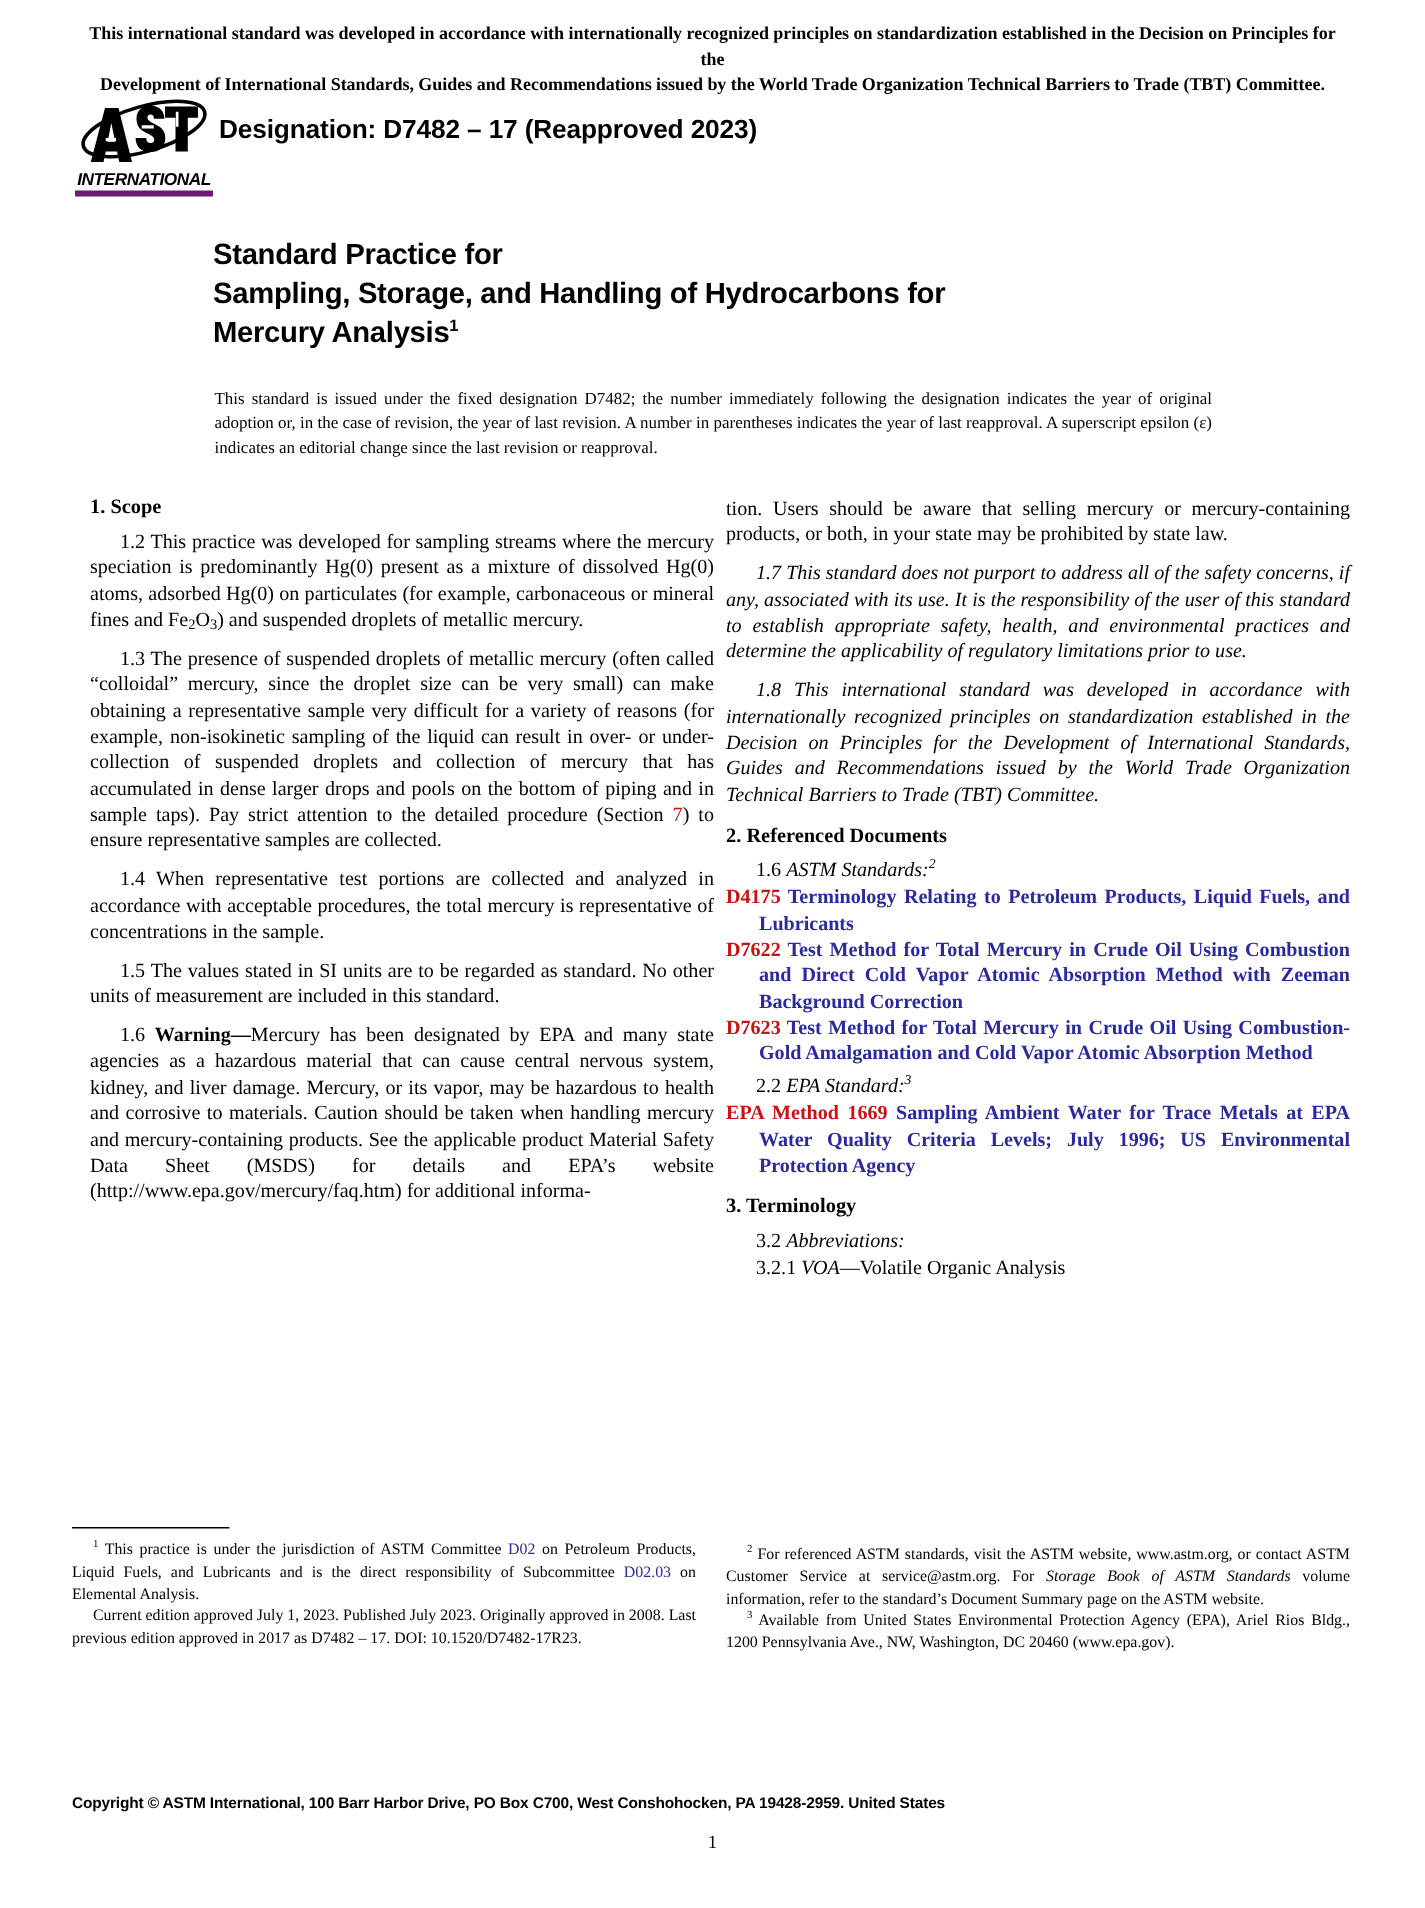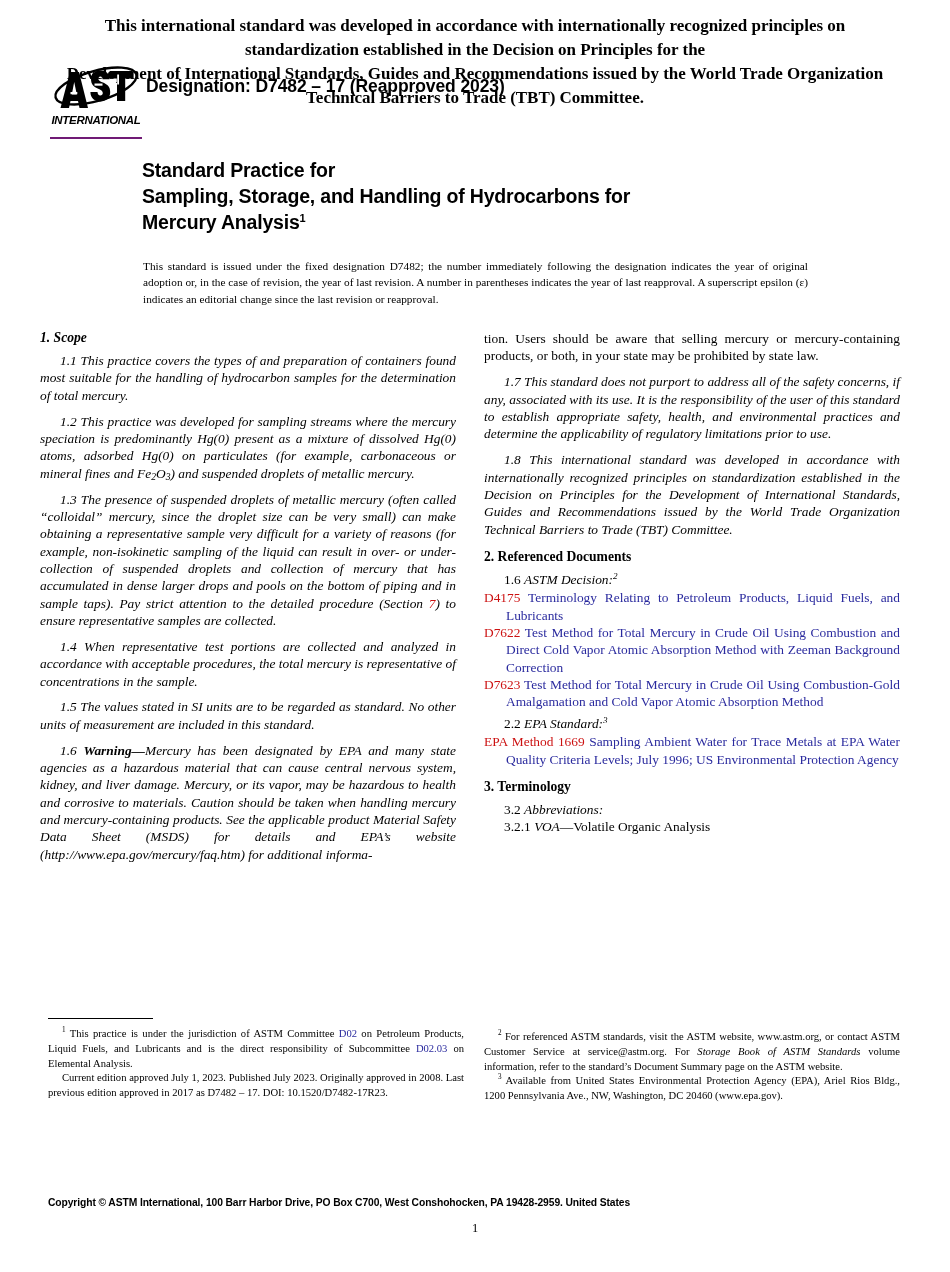--- a/index.html
+++ b/index.html
@@ -23,21 +23,21 @@
     height: 1272px;
   }
 
   
   .wto-banner {
     position: absolute;
     left: 52px;
     top: 14px;
     width: 846px;
     font-family: "Liberation Serif", serif;
-    font-size: 17px;
+    font-size: 12px;
     font-weight: bold;
     line-height: 1.42;
     text-align: center;
     text-align-last: center;
     letter-spacing: -0.02px;
   }
   .wto-banner .l2 { display: block; }
 
   
   .logo-box {
@@ -56,22 +56,22 @@
     position: absolute;
     left: 0;
     top: 52px;
     width: 92px;
     text-align: center;
     font-family: "Liberation Sans", sans-serif;
     font-style: italic;
     font-weight: bold;
     font-size: 11.5px;
     letter-spacing: -0.3px;
-    border-bottom: 2px solid #701a75;
-    padding-bottom: 11px;
+    border-bottom: 4px solid #701a75;
+    padding-bottom: 1px;
   }
 
   .designation {
     position: absolute;
     left: 146px;
     top: 76px;
     font-family: "Liberation Sans", sans-serif;
     font-weight: bold;
     font-size: 17.5px;
     letter-spacing: -0.1px;
@@ -108,21 +108,21 @@
   }
 
   
   .col {
     position: absolute;
     top: 330px;
     width: 416px;
     font-size: 13.4px;
     line-height: 1.295;
   }
-  .col-left  { left: 40px; font-style: italic; }
+  .col-left  { left: 60px; }
   .col-right { left: 484px; }
 
   .sec-head {
     font-weight: bold;
     font-size: 13.6px;
     margin: 11px 0 5px 0;
     line-height: 1.25;
   }
   .sec-head:first-child { margin-top: 0; }
 
@@ -146,20 +146,21 @@
   sup.fn { font-size: 0.68em; vertical-align: super; line-height: 0; }
 
   
   .ref-item {
     margin: 0 0 0px 0;
     padding-left: 22px;
     text-indent: -22px;
     text-align: justify;
     text-align-last: left;
     line-height: 1.295;
+    font-weight: bold;
   }
   .ref-list { margin-bottom: 2px; }
   .sub-head {
     text-indent: 20px;
     margin: 4px 0 1px 0;
     font-style: italic;
   }
   .sub-head .num { font-style: normal; }
 
   
@@ -262,21 +263,20 @@
     <div>Sampling, Storage, and Handling of Hydrocarbons for</div>
     <div><span>Mercury Analysis</span><sup>1</sup></div>
   </div>
 
   <div class="issued-note">This standard is issued under the fixed designation D7482; the number immediately following the designation indicates the year of original adoption or, in the case of revision, the year of last revision. A number in parentheses indicates the year of last reapproval. A superscript epsilon (ε) indicates an editorial change since the last revision or reapproval.</div>
 
   <div class="col col-left">
 
     <div class="sec-head">1.  Scope</div>
 
-    <p class="body">1.1 This practice covers the types of and preparation of containers found most suitable for the handling of hydrocarbon samples for the determination of total mercury.</p>
 
     <p class="body"><span>1.2  This practice was developed for sampling streams where the mercury speciation is predominantly Hg(0) present as a mixture of dissolved Hg(0) atoms, adsorbed Hg(0) on particulates (for example, carbonaceous or mineral fines and Fe</span><sub>2</sub><span>O</span><sub>3</sub><span>) and suspended droplets of metallic mercury.</span></p>
 
     <p class="body"><span>1.3  The presence of suspended droplets of metallic mercury (often called “colloidal” mercury, since the droplet size can be very small) can make obtaining a representative sample very difficult for a variety of reasons (for example, non-isokinetic sampling of the liquid can result in over- or under-collection of suspended droplets and collection of mercury that has accumulated in dense larger drops and pools on the bottom of piping and in sample taps). Pay strict attention to the detailed procedure (Section </span><span class="lnk-red">7</span><span>) to ensure representative samples are collected.</span></p>
 
     <p class="body">1.4 When representative test portions are collected and analyzed in accordance with acceptable procedures, the total mercury is representative of concentrations in the sample.</p>
 
     <p class="body">1.5 The values stated in SI units are to be regarded as standard. No other units of measurement are included in this standard.</p>
 
     <p class="body"><span>1.6 </span><span class="b">Warning—</span><span>Mercury has been designated by EPA and many state agencies as a hazardous material that can cause central nervous system, kidney, and liver damage. Mercury, or its vapor, may be hazardous to health and corrosive to materials. Caution should be taken when handling mercury and mercury-containing products. See the applicable product Material Safety Data Sheet (MSDS) for details and EPA’s website (http://www.epa.gov/mercury/faq.htm) for additional informa-</span></p>
@@ -286,21 +286,21 @@
   <div class="col col-right">
 
     <p class="body noindent">tion. Users should be aware that selling mercury or mercury-containing products, or both, in your state may be prohibited by state law.</p>
 
     <p class="body ital">1.7 This standard does not purport to address all of the safety concerns, if any, associated with its use. It is the responsibility of the user of this standard to establish appropriate safety, health, and environmental practices and determine the applicability of regulatory limitations prior to use.</p>
 
     <p class="body ital">1.8 This international standard was developed in accordance with internationally recognized principles on standardization established in the Decision on Principles for the Development of International Standards, Guides and Recommendations issued by the World Trade Organization Technical Barriers to Trade (TBT) Committee.</p>
 
     <div class="sec-head">2.  Referenced Documents</div>
 
-    <div class="sub-head"><span class="num">1.6 </span><span>ASTM Decision:</span><sup class="fn">2</sup></div>
+    <div class="sub-head"><span class="num">1.6 </span><span>ASTM Standards:</span><sup class="fn">2</sup></div>
 
     <div class="ref-list">
       <div class="ref-item"><span class="lnk-red">D4175</span><span class="lnk-blue"> Terminology Relating to Petroleum Products, Liquid Fuels, and Lubricants</span></div>
       <div class="ref-item"><span class="lnk-red">D7622</span><span class="lnk-blue"> Test Method for Total Mercury in Crude Oil Using Combustion and Direct Cold Vapor Atomic Absorption Method with Zeeman Background Correction</span></div>
       <div class="ref-item"><span class="lnk-red">D7623</span><span class="lnk-blue"> Test Method for Total Mercury in Crude Oil Using Combustion-Gold Amalgamation and Cold Vapor Atomic Absorption Method</span></div>
     </div>
 
     <div class="sub-head"><span class="num">2.2 </span><span>EPA Standard:</span><sup class="fn">3</sup></div>
 
     <div class="ref-list">

